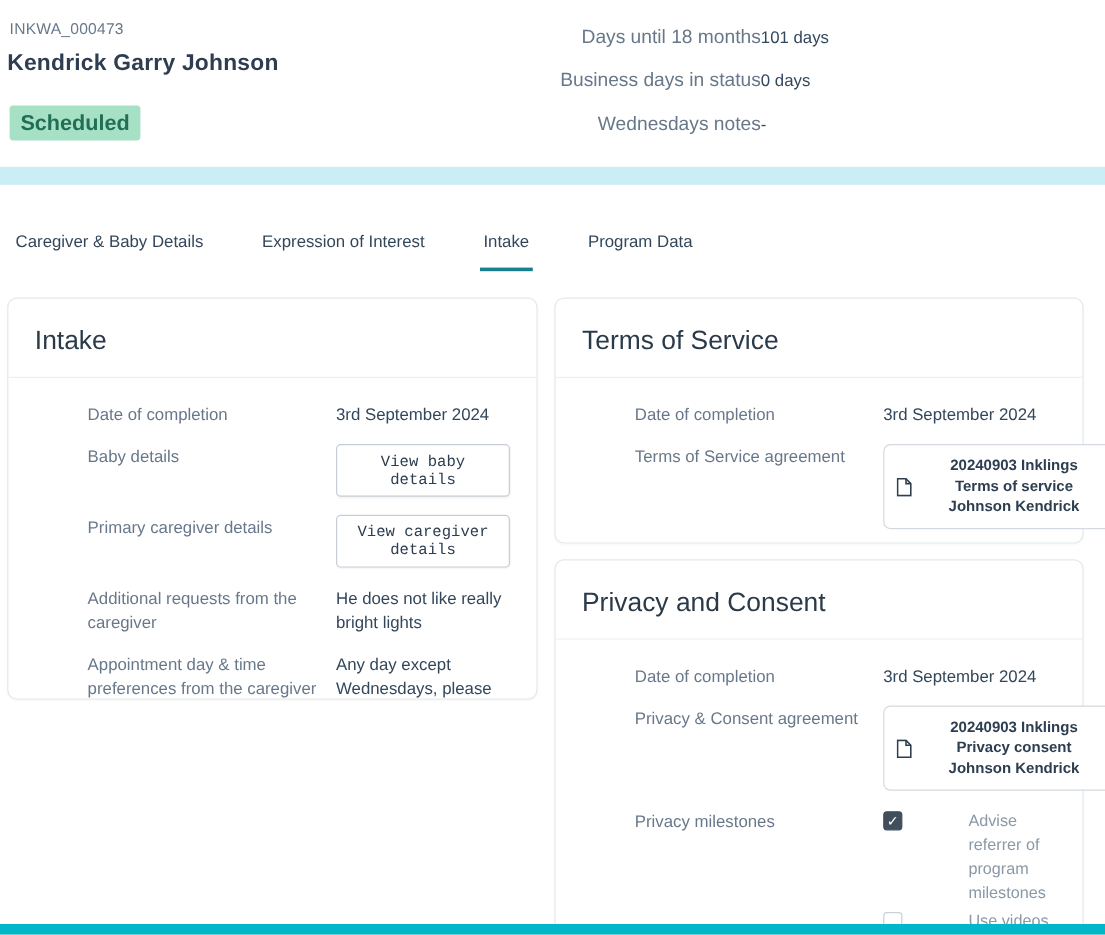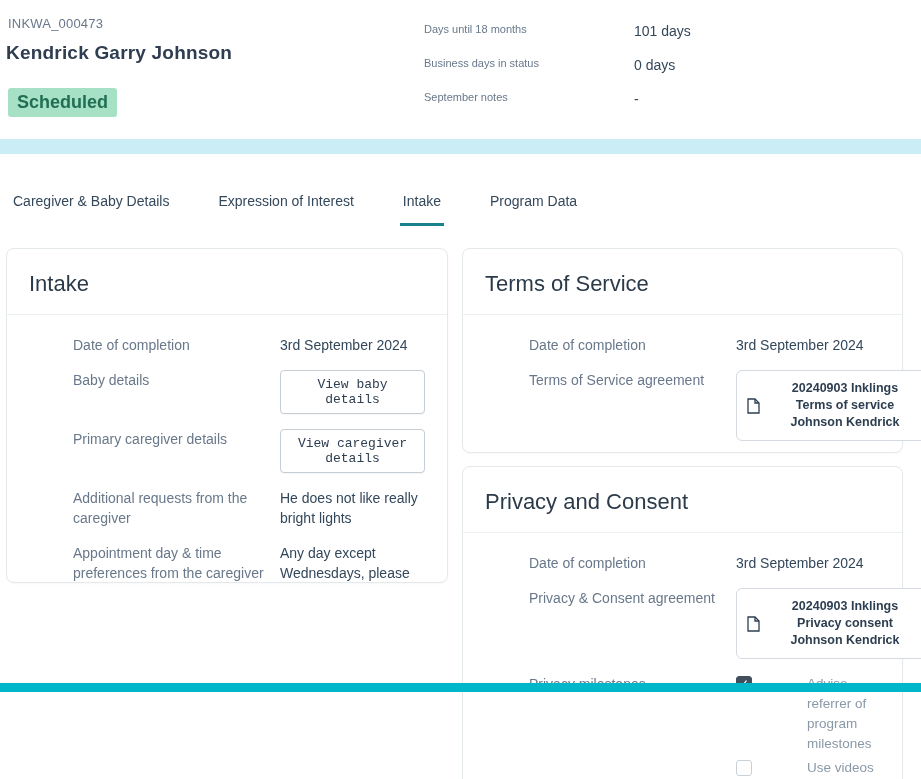--- a/index.html
+++ b/index.html
@@ -15,33 +15,33 @@
     --card-border:#E4E9EB;
   }
   *{box-sizing:border-box;}
   html,body{margin:0;padding:0;}
   body{
     width:921px;height:779px;position:relative;overflow:hidden;
     background:#ffffff;
     font-family:"Liberation Sans", sans-serif;
     color:var(--value-dark);
   }
-  .app{position:relative;width:921px;height:692px;}
+  .app{position:relative;width:921px;height:779px;}
 
   
   .record-id{position:absolute;left:8px;top:16px;font-size:13px;color:var(--label-gray);letter-spacing:.2px;}
   .patient-name{position:absolute;left:6px;top:42px;font-size:19px;font-weight:600;color:#2E3D50;letter-spacing:.2px;text-align:center;}
   .status-badge{
     position:absolute;left:8px;top:88px;
     background:var(--badge-bg);color:var(--badge-text);
     font-size:18px;padding:4px 9px;border-radius:3px;font-weight:bold;
   }
   .summary{position:absolute;left:424px;top:23px;}
   .summary-row{display:flex;margin-bottom:18px;}
-  .summary-label{width:210px;font-size:11px;color:var(--label-gray);}
+  .summary-label{width:210px;font-size:16px;color:var(--label-gray);text-align:right;}
   .summary-value{font-size:14px;color:var(--value-dark);}
 
   
   .band{position:absolute;left:0;top:139px;width:921px;height:15px;background:var(--band-cyan);}
 
   
   .tabs{position:absolute;left:10px;top:193px;display:flex;gap:43px;}
   .tab{
     font-size:14px;color:var(--value-dark);padding:0 3px 17px 3px;cursor:pointer;white-space:nowrap;
   }
@@ -103,21 +103,21 @@
   <div class="summary">
     <div class="summary-row">
       <div class="summary-label">Days until 18 months</div>
       <div class="summary-value">101 days</div>
     </div>
     <div class="summary-row">
       <div class="summary-label">Business days in status</div>
       <div class="summary-value">0 days</div>
     </div>
     <div class="summary-row">
-      <div class="summary-label">September notes</div>
+      <div class="summary-label">Wednesdays notes</div>
       <div class="summary-value">-</div>
     </div>
   </div>
 
   <div class="band"></div>
 
   <nav class="tabs">
     <div class="tab">Caregiver &amp; Baby Details</div>
     <div class="tab">Expression of Interest</div>
     <div class="tab active">Intake</div>

